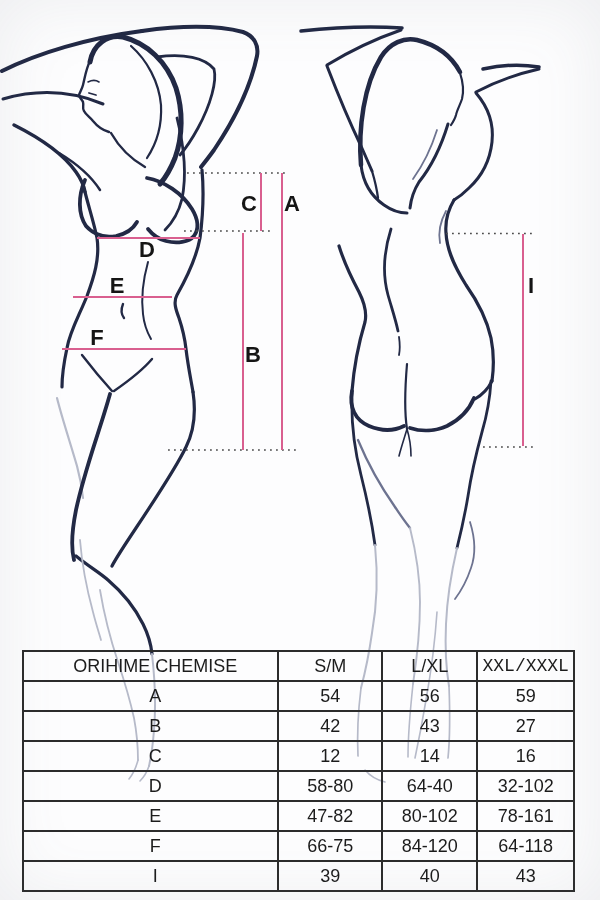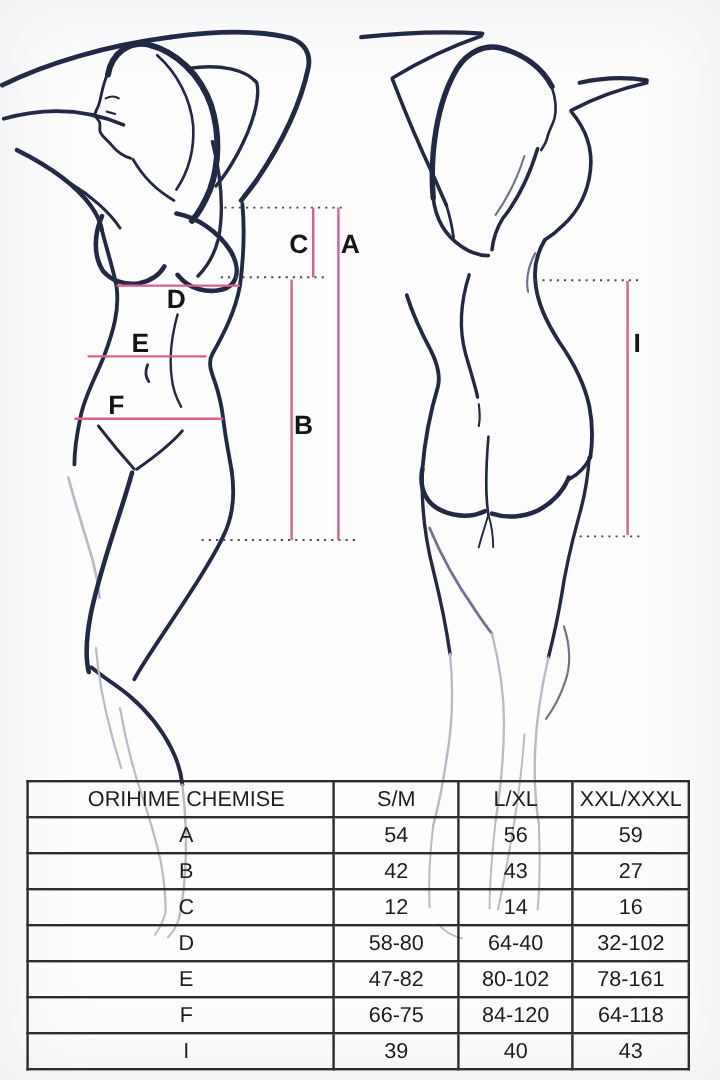--- a/index.html
+++ b/index.html
@@ -22,21 +22,21 @@
     border-collapse:collapse;table-layout:fixed;background:transparent;
     font-size:18px;color:#1c1c1c;
   }
   table.size th,table.size td{
     border:2px solid #2c2c2c;padding:0 0 0 0;height:28px;
     font-weight:400;text-align:center;vertical-align:middle;
     white-space:nowrap;overflow:hidden;
   }
   table.size th{font-weight:400;text-align:center;}
   .c-label{width:45.8%;text-align:left;padding-left:9px !important;}
-  .c-s{width:19.0%;} .c-l{width:17.5%;} .c-x{width:17.7%;}
+  .c-s{width:19.0%;} .c-l{width:17.5%;} .c-x{width:17.7%;font-family:Liberation Mono, monospace;}
 </style>
 </head>
 <body>
 
 <div id="stage">
 
   <svg width="600" height="900" viewBox="0 0 600 900">
 
     <g>
 

